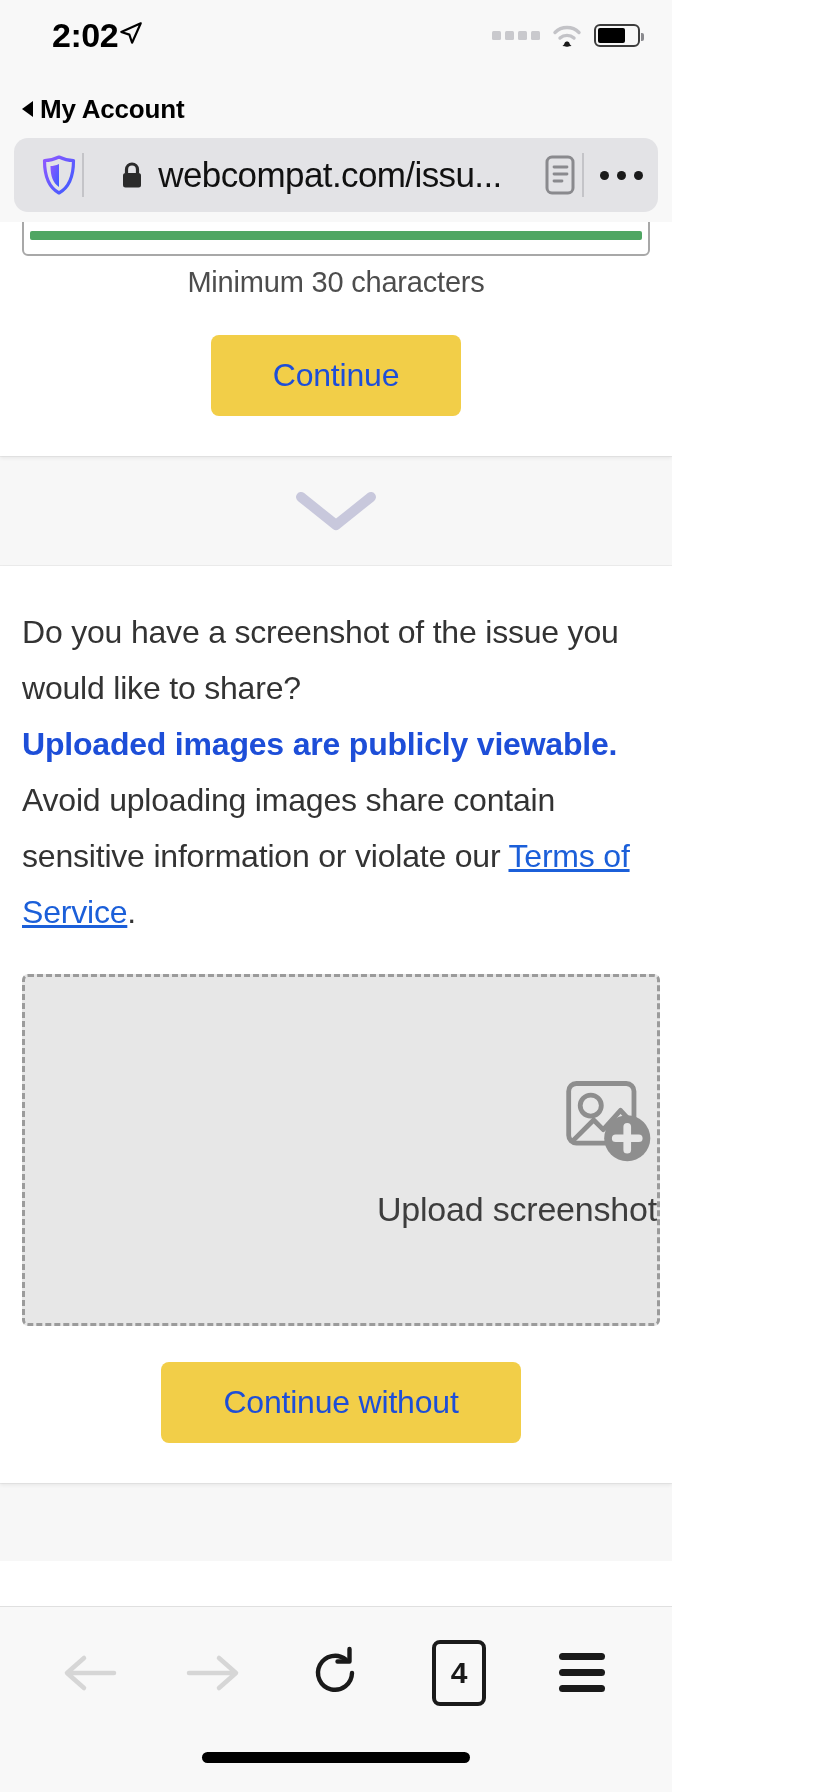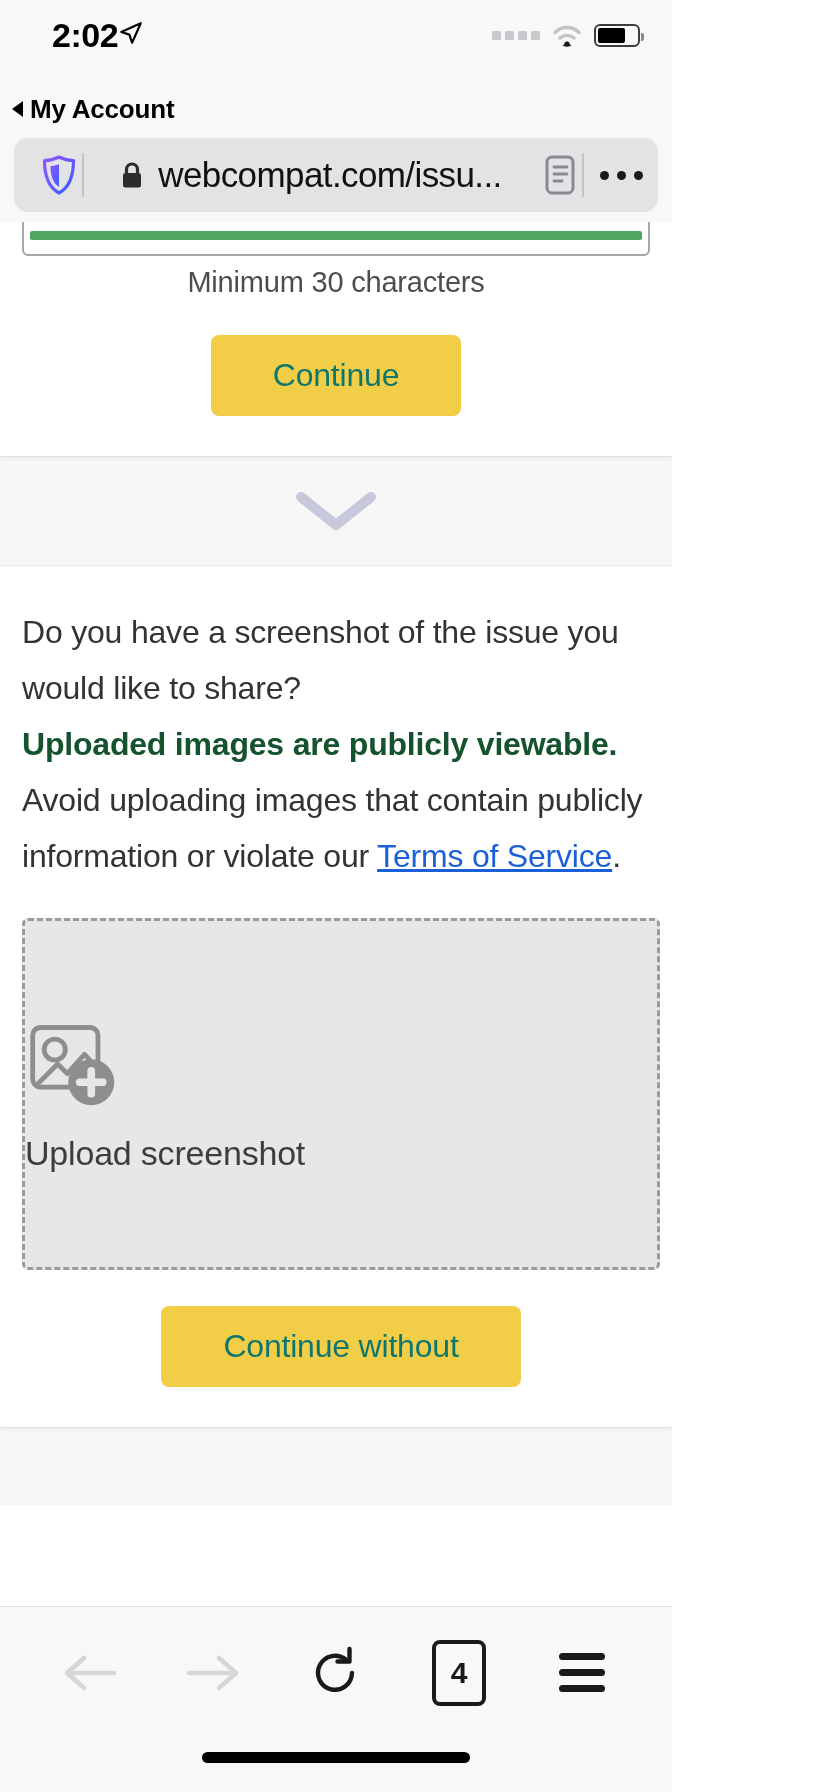--- a/index.html
+++ b/index.html
@@ -66,21 +66,21 @@
     width: 72%;
     background: #000;
     border-radius: 2px;
   }
 
   
   .back-to-app {
     height: 42px;
     background: #f8f8f8;
     display: flex; align-items: center;
-    padding-left: 12px;
+    padding-left: 22px;
     flex: 0 0 auto;
   }
   .back-to-app .tri {
     width: 0; height: 0;
     border-top: 8px solid transparent;
     border-bottom: 8px solid transparent;
     border-right: 11px solid #000;
     margin-right: 7px;
   }
   .back-to-app .lbl {
@@ -174,21 +174,21 @@
     padding: 4px 22px 0 22px;
     font-size: 29px;
     color: #4d4d4d;
     letter-spacing: -0.2px;
   }
 
   .btn-row { text-align: center; padding: 36px 0 40px 0; }
   .btn-yellow {
     display: inline-block;
     background: #f2ce48;
-    color: #0f766e;
+    color: #1d4ed8;
     border: none;
     border-radius: 8px;
     font-size: 32px;
     font-family: "Liberation Sans", sans-serif;
     padding: 22px 62px;
     letter-spacing: -0.2px;
     cursor: pointer;
   }
 
   
@@ -202,35 +202,35 @@
   .chev { width: 86px; height: 44px; }
 
   
   .ss-card { padding: 38px 12px 0 22px; }
   .ss-text {
     font-size: 32px;
     line-height: 1.75;
     color: #333333;
     letter-spacing: -0.2px;
   }
-  .ss-text .bold { font-weight: bold; color: #14532d; }
+  .ss-text .bold { font-weight: bold; color: #1d4ed8; }
   .ss-text a {
     color: #1b5fd9;
     text-decoration: underline;
     text-align: right;
   }
 
   .dropzone {
     margin: 34px 0 0 0;
     height: 352px;
     border: 3px dashed #9b9b9b;
     border-radius: 6px;
     background: #e7e7e7;
     display: flex; flex-direction: column;
-    align-items: flex-start; justify-content: center;
+    align-items: flex-end; justify-content: center;
     gap: 22px;
     cursor: pointer;
   }
   .dz-icon { width: 96px; height: 96px; }
   .dz-label {
     font-size: 34px;
     color: #3d3d3d;
     letter-spacing: -0.2px;
   }
 
@@ -372,21 +372,21 @@
       <svg class="chev" viewBox="0 0 86 44">
         <path d="M8 8 L43 36 L78 8" fill="none" stroke="#c8c8dc" stroke-width="10" stroke-linecap="round" stroke-linejoin="round"></path>
       </svg>
     </div>
 
     <div class="card ss-card">
       <p class="ss-text">
         <span>Do you have a screenshot of the issue you</span>
         <span>would like to share?</span><br>
         <span class="bold">Uploaded images are publicly viewable.</span><br>
-        <span>Avoid uploading images that contain publicly information or violate our </span><a href="#">Terms of Service</a><span>.</span>
+        <span>Avoid uploading images share contain sensitive information or violate our </span><a href="#">Terms of Service</a><span>.</span>
       </p>
 
       <div class="dropzone">
         <svg class="dz-icon" viewBox="0 0 100 100">
           <rect x="8" y="12" width="68" height="62" rx="8" fill="none" stroke="#8e8e8e" stroke-width="5"></rect>
           <circle cx="31" cy="35" r="11" fill="none" stroke="#8e8e8e" stroke-width="5"></circle>
           <path d="M12 72 L34 50 L44 60 L62 40 L74 53" fill="none" stroke="#8e8e8e" stroke-width="5" stroke-linecap="round" stroke-linejoin="round"></path>
           <circle cx="69" cy="69" r="24" fill="#8e8e8e"></circle>
           <path d="M69 57 V81 M57 69 H81" stroke="#e7e7e7" stroke-width="8" stroke-linecap="round"></path>
         </svg>

